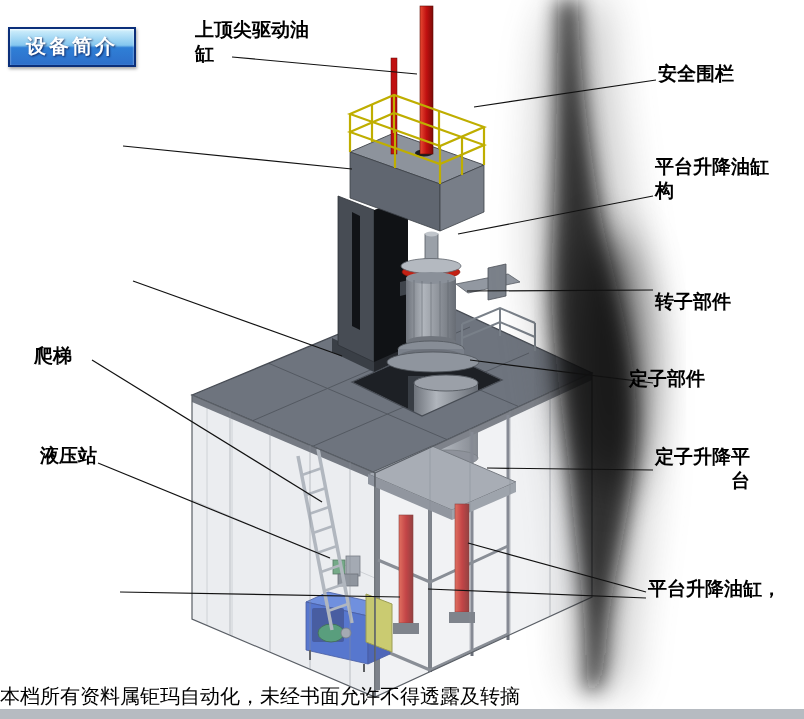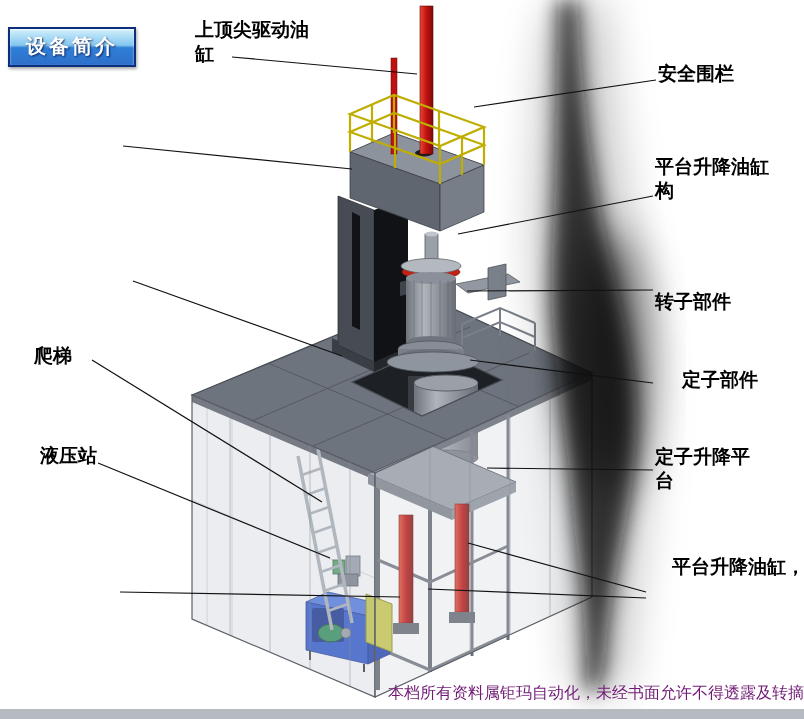--- a/index.html
+++ b/index.html
@@ -15,22 +15,22 @@
   #badge{
     position:absolute;left:8px;top:27px;width:124px;height:36px;z-index:6;
     border:2px solid #0b2f7a;border-radius:0;
     background:linear-gradient(180deg,#d2f0fc 0%,#84c7ef 45%,#2f7fd6 52%,#2e6fca 100%);
     box-shadow:inset 0 1px 2px rgba(255,255,255,.8),1px 2px 3px rgba(0,0,0,.35);
     color:#ffffff;font-size:20px;font-weight:700;letter-spacing:3px;
     text-align:center;line-height:34px;
     text-shadow:1px 1px 2px rgba(0,10,60,.75);
   }
   #footer{
-    position:absolute;left:0;top:683px;width:804px;text-align:right;z-index:5;
-    font-size:16px;color:#701a75;font-weight:400;
+    position:absolute;left:0;top:683px;width:804px;text-align:left;z-index:5;
+    font-size:20px;color:#000000;font-weight:400;
   }
   #bottom-strip{
     position:absolute;left:0;top:709px;width:804px;height:10px;background:#b6bbc1;z-index:4;
   }
 </style>
 </head>
 <body>
 
 <div id="slide">
 
@@ -270,34 +270,34 @@
 
 
   <div class="callout" style="left:655px;top:290px;">
     <div>转子部件</div>
   </div>
 
   <div class="callout" style="left:34px;top:344px;">
     <div>爬梯</div>
   </div>
 
-  <div class="callout" style="left:682px;top:368px;">
+  <div class="callout" style="left:629px;top:368px;font-family:Liberation Mono, monospace;">
     <div>定子部件</div>
   </div>
 
   <div class="callout" style="left:40px;top:444px;">
     <div>液压站</div>
   </div>
 
-  <div class="callout" style="left:655px;top:445px;">
+  <div class="callout" style="left:655px;top:445px;text-align:right;">
     <div>定子升降平</div>
     <div>台</div>
   </div>
 
 
-  <div class="callout" style="left:648px;top:555px;margin-left:24px;">
+  <div class="callout" style="left:648px;top:577px;">
     <div>平台升降油缸，</div>
   </div>
 
   <div id="footer">本档所有资料属钜玛自动化，未经书面允许不得透露及转摘</div>
   <div id="bottom-strip"></div>
 
 </div>
 
 </body></html>

